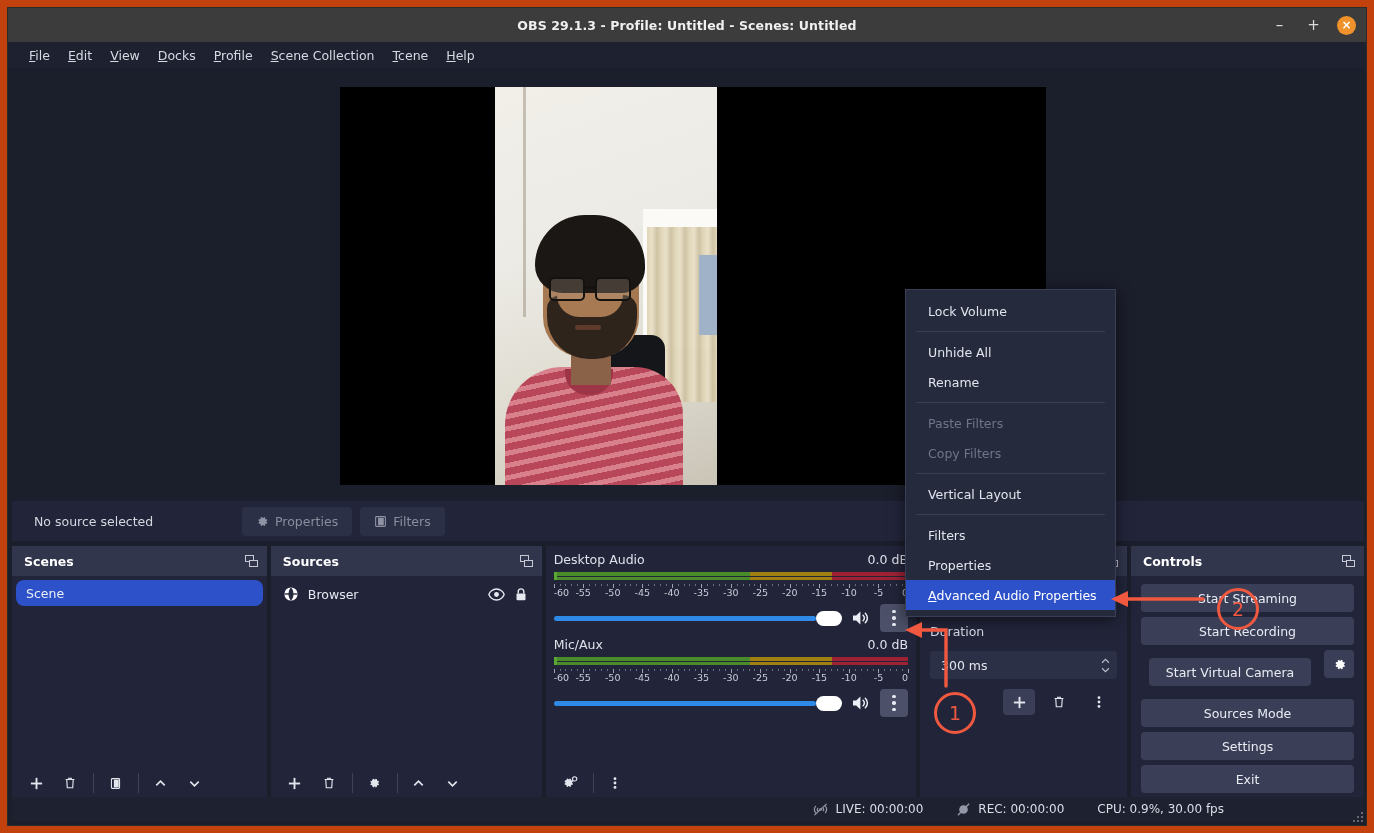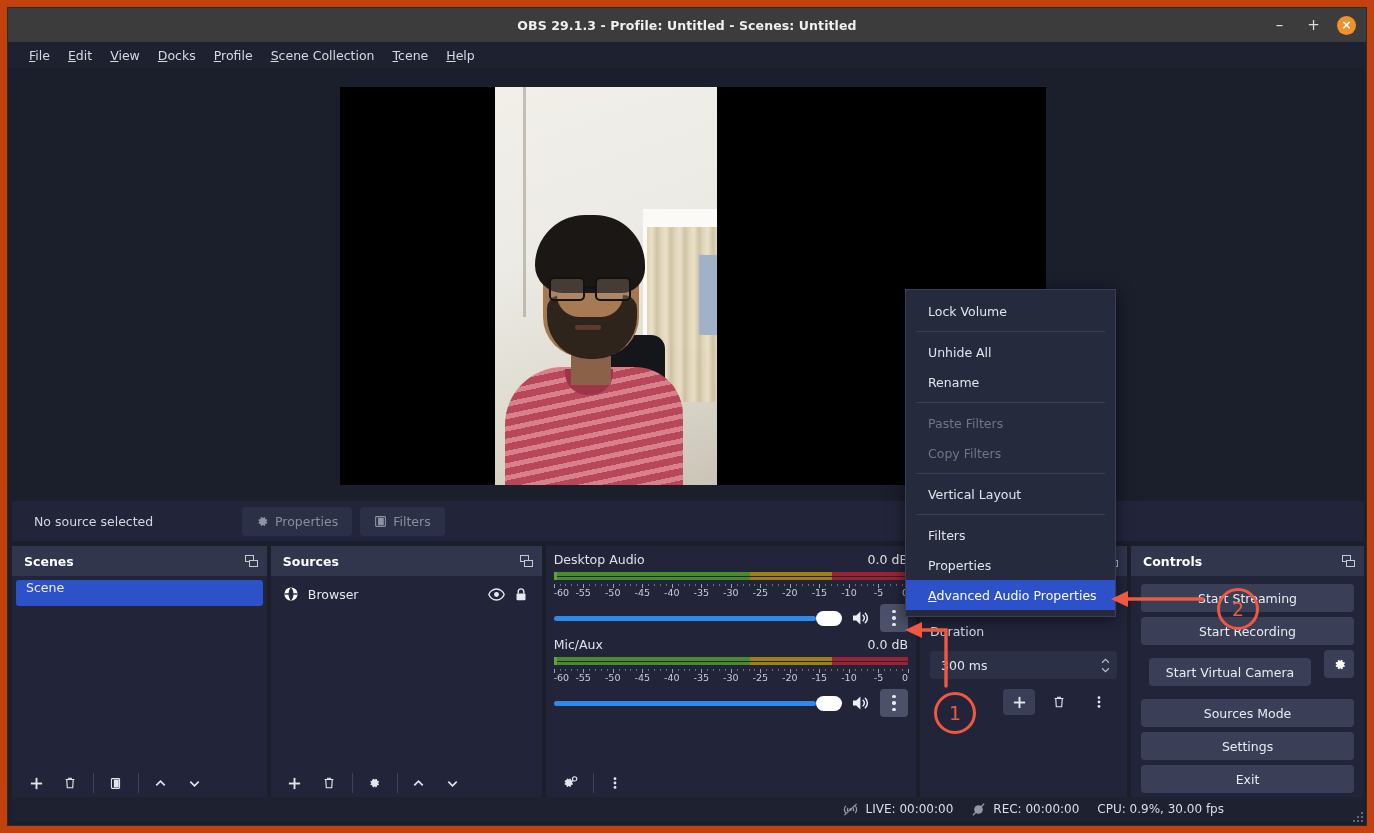--- a/index.html
+++ b/index.html
@@ -259,25 +259,25 @@
     border-radius: 4px;
     cursor: default;
     margin-right: 2px;
   }
   .ibtn svg { display: block; }
   .sep { width: 1px; height: 20px; background: #3d415c; margin: 0 5px; }
   
   .scene-row {
     margin: 4px 4px 0 4px;
     height: 26px;
-    display: flex; align-items: flex-start;
+    display: flex; align-items: center;
     padding-left: 10px;
     color: #eceef6;
     font-size: 12.5px;
-    border-radius: 3px;
+    border-radius: 8px;
     cursor: default;
   }
   .scene-row.sel { background: #2d51c9; }
   
   .source-row {
     margin: 4px 2px 0 2px;
     height: 28px;
     display: flex; align-items: center;
     padding: 0 12px 0 10px;
     color: #e6e8f0;
@@ -388,21 +388,21 @@
     color: #fff; cursor: default;
   }
   
   .statusbar {
     position: absolute; left: 4px; bottom: 4px;
     width: 1352px; height: 24px;
     background: #1e2130;
     display: flex; align-items: center; justify-content: flex-end;
     padding-right: 140px;
     box-sizing: border-box;
-    gap: 18px;
+    gap: 33px;
     color: #dcdee8; font-size: 12px;
   }
   .st-item { display: flex; align-items: center; gap: 7px; }
   
   .ctxmenu {
     position: absolute;
     left: 897px; top: 281px;
     width: 211px;
     background: #262a3d;
     border: 1px solid #3a3f57;

